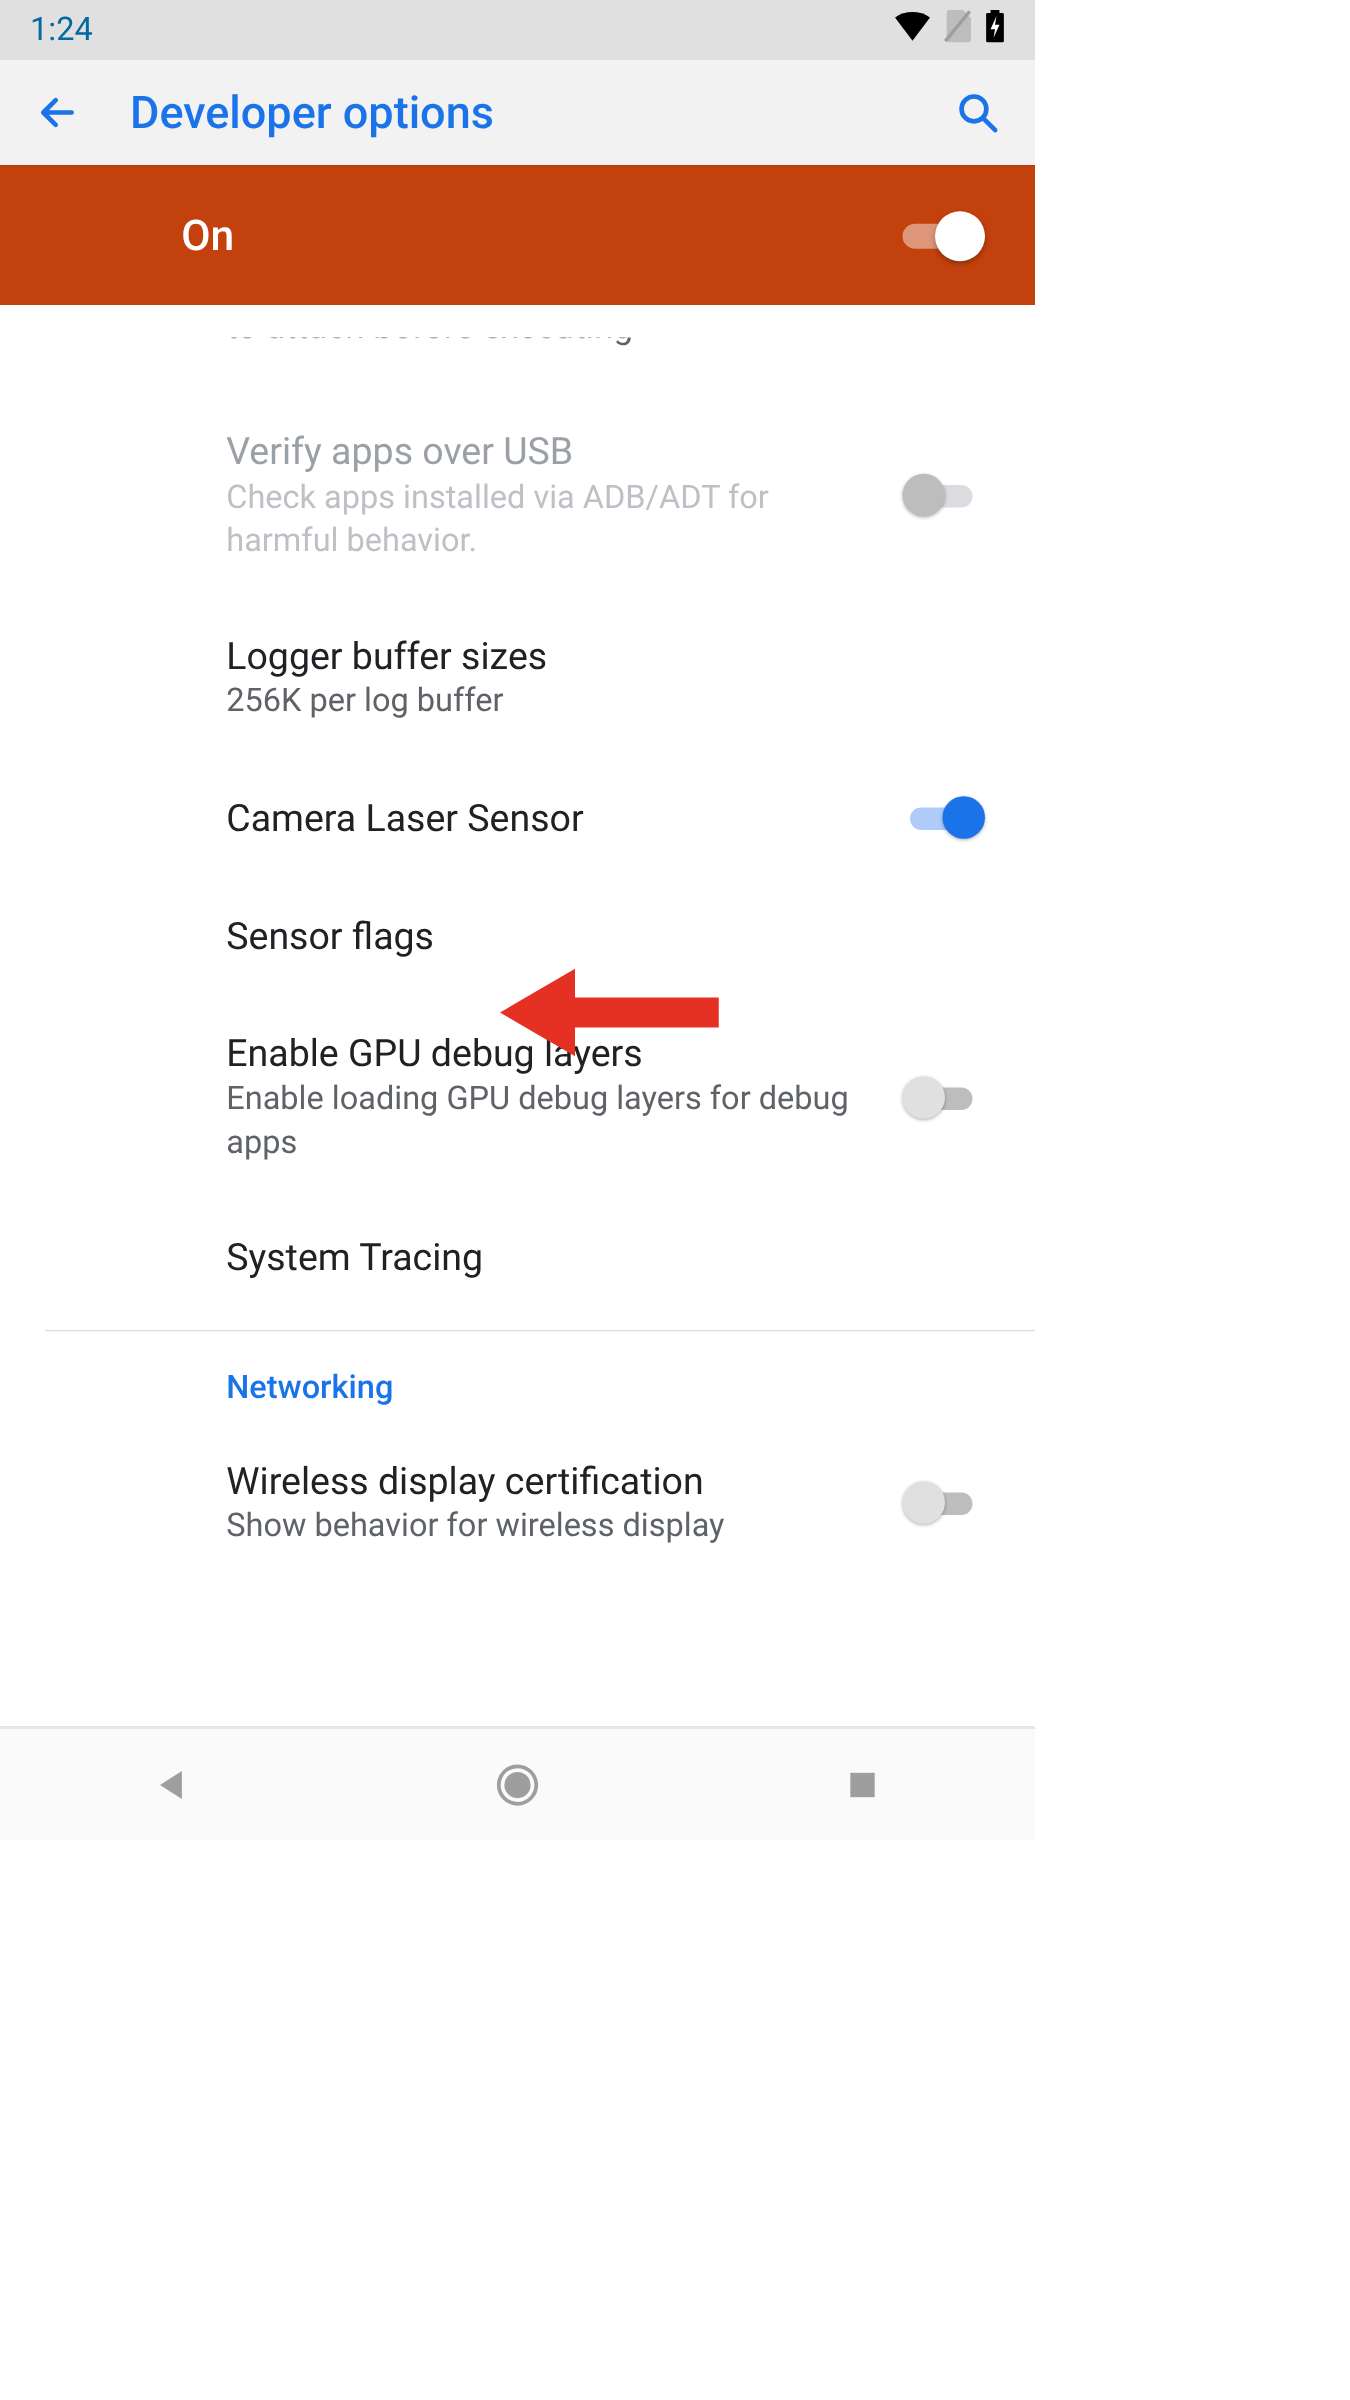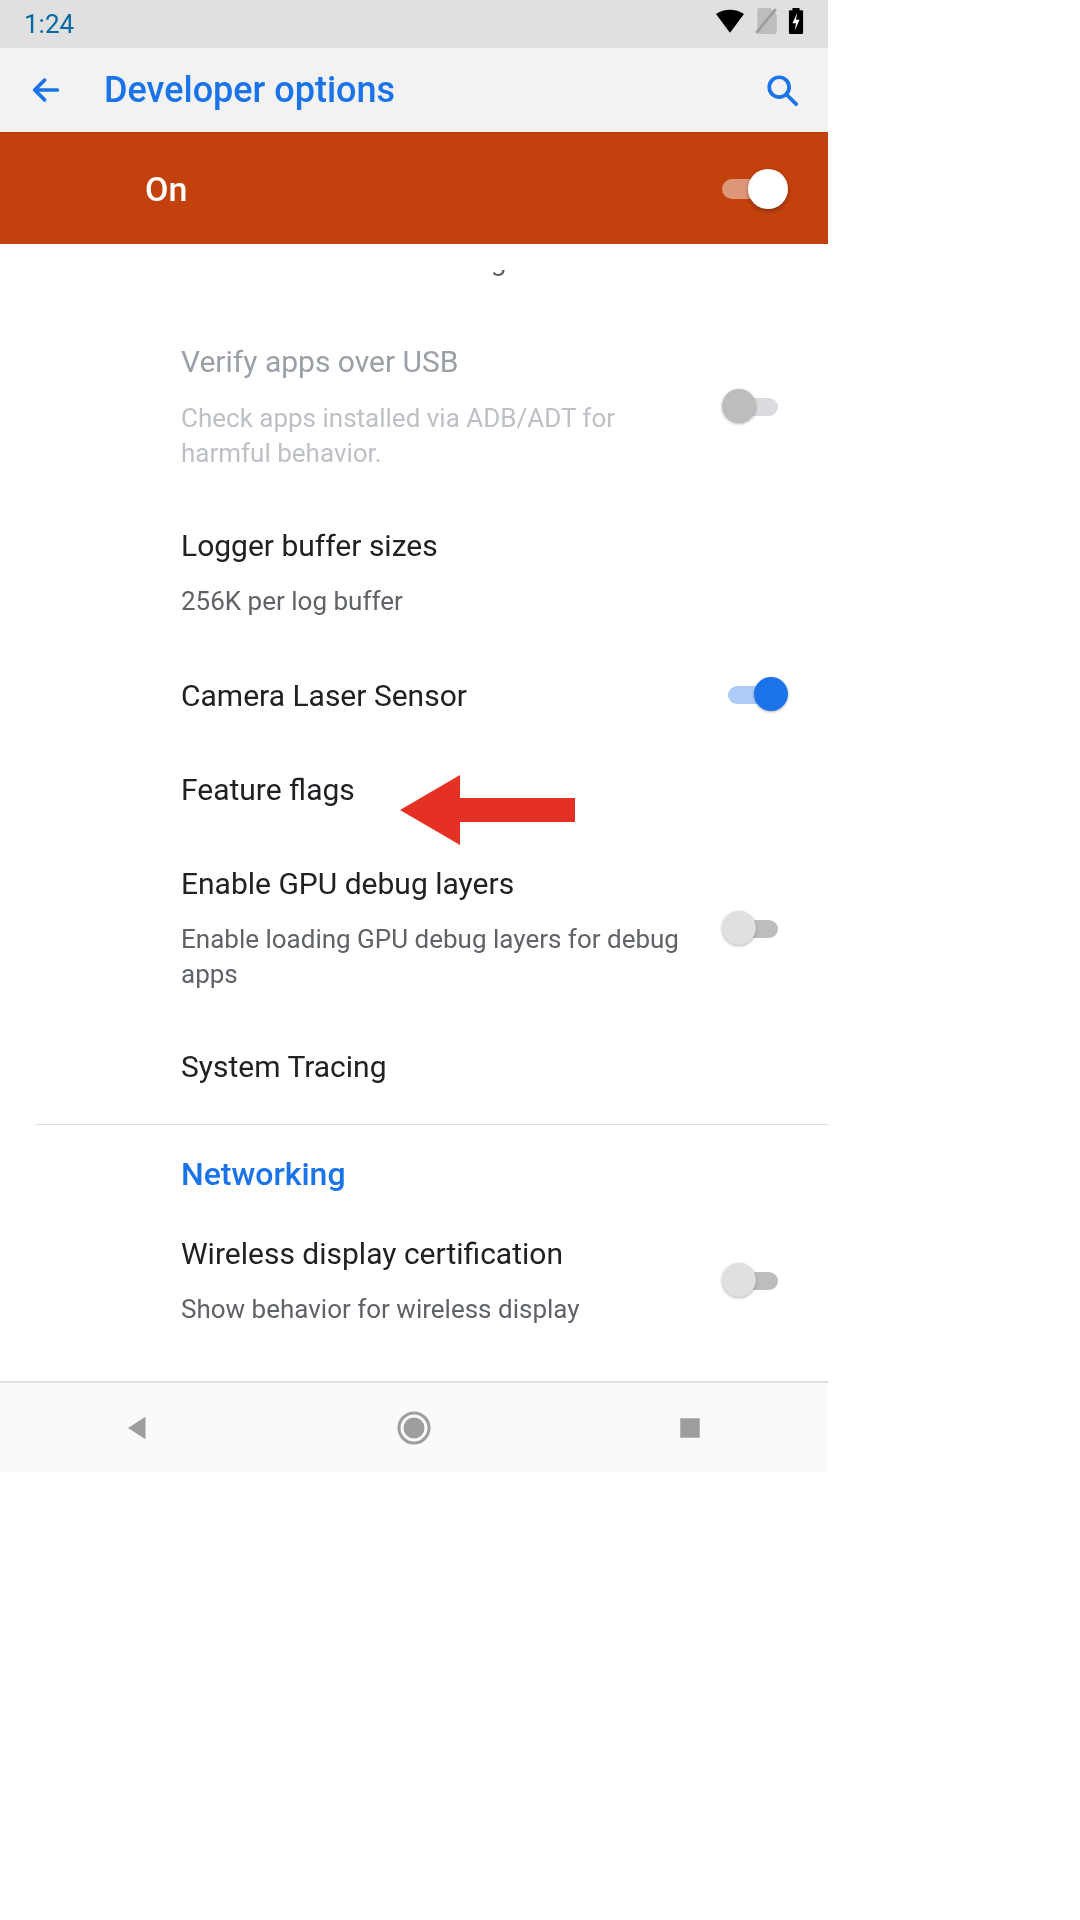--- a/index.html
+++ b/index.html
@@ -90,21 +90,21 @@
   }
   .item .texts { flex:1; padding-right: 20px; }
   .item .primary {
     font-size: 30px;
     color: #202124;
     line-height: 1.25;
   }
   .item .secondary {
     font-size: 26px;
     color: #5f6368;
-    margin-top: 20px;
+    margin-top: 0;
     line-height: 1.35;
   }
   .item.disabled .primary { color: #9aa0a6; }
   .item.disabled .secondary { color: #bdc1c6; }
   .switch { width:66px; min-width:66px; height:40px; position:relative; }
   .switch .track {
     position:absolute; left:6px; top:11px; width:50px; height:18px;
     background:#bdbdbd; border-radius:18px;
   }
   .switch .thumb {
@@ -112,21 +112,21 @@
     background:#e0e0e0; box-shadow:0 1px 3px rgba(0,0,0,0.3);
     left:0;
   }
   .switch.on .track { background:#aecbfa; }
   .switch.on .thumb { background:#1a73e8; left:auto; right:0; }
   .switch.disabled .track { background:#dadce0; }
   .switch.disabled .thumb { background:#bdbdbd; left:0; }
   .section-divider { height:1px; background:#dadce0; margin-top:10px; }
   .section-header {
     padding: 30px 40px 14px 145px;
-    font-size: 32px;
+    font-size: 26px;
     font-weight: 500;
     color:#1a73e8;
   }
   .bottom-divider {
     position:absolute; left:0; right:0; bottom:90px; height:1px; background:#dadce0;
   }
   .nav-bar {
     position:absolute; left:0; right:0; bottom:0; height:90px;
     background:#fafafa;
     display:flex; align-items:center; justify-content:space-around;
@@ -217,21 +217,21 @@
       <div class="primary">Camera Laser Sensor</div>
     </div>
     <div class="switch on">
       <div class="track"></div>
         <div class="thumb"></div>
     </div>
   </div>
 
   <div class="item">
     <div class="texts">
-      <div class="primary">Feature flags</div>
+      <div class="primary">Sensor flags</div>
     </div>
   </div>
 
   <div class="item">
     <div class="texts">
       <div class="primary">Enable GPU debug layers</div>
       <div class="secondary">Enable loading GPU debug layers for debug apps</div>
     </div>
     <div class="switch">
       <div class="track"></div>

